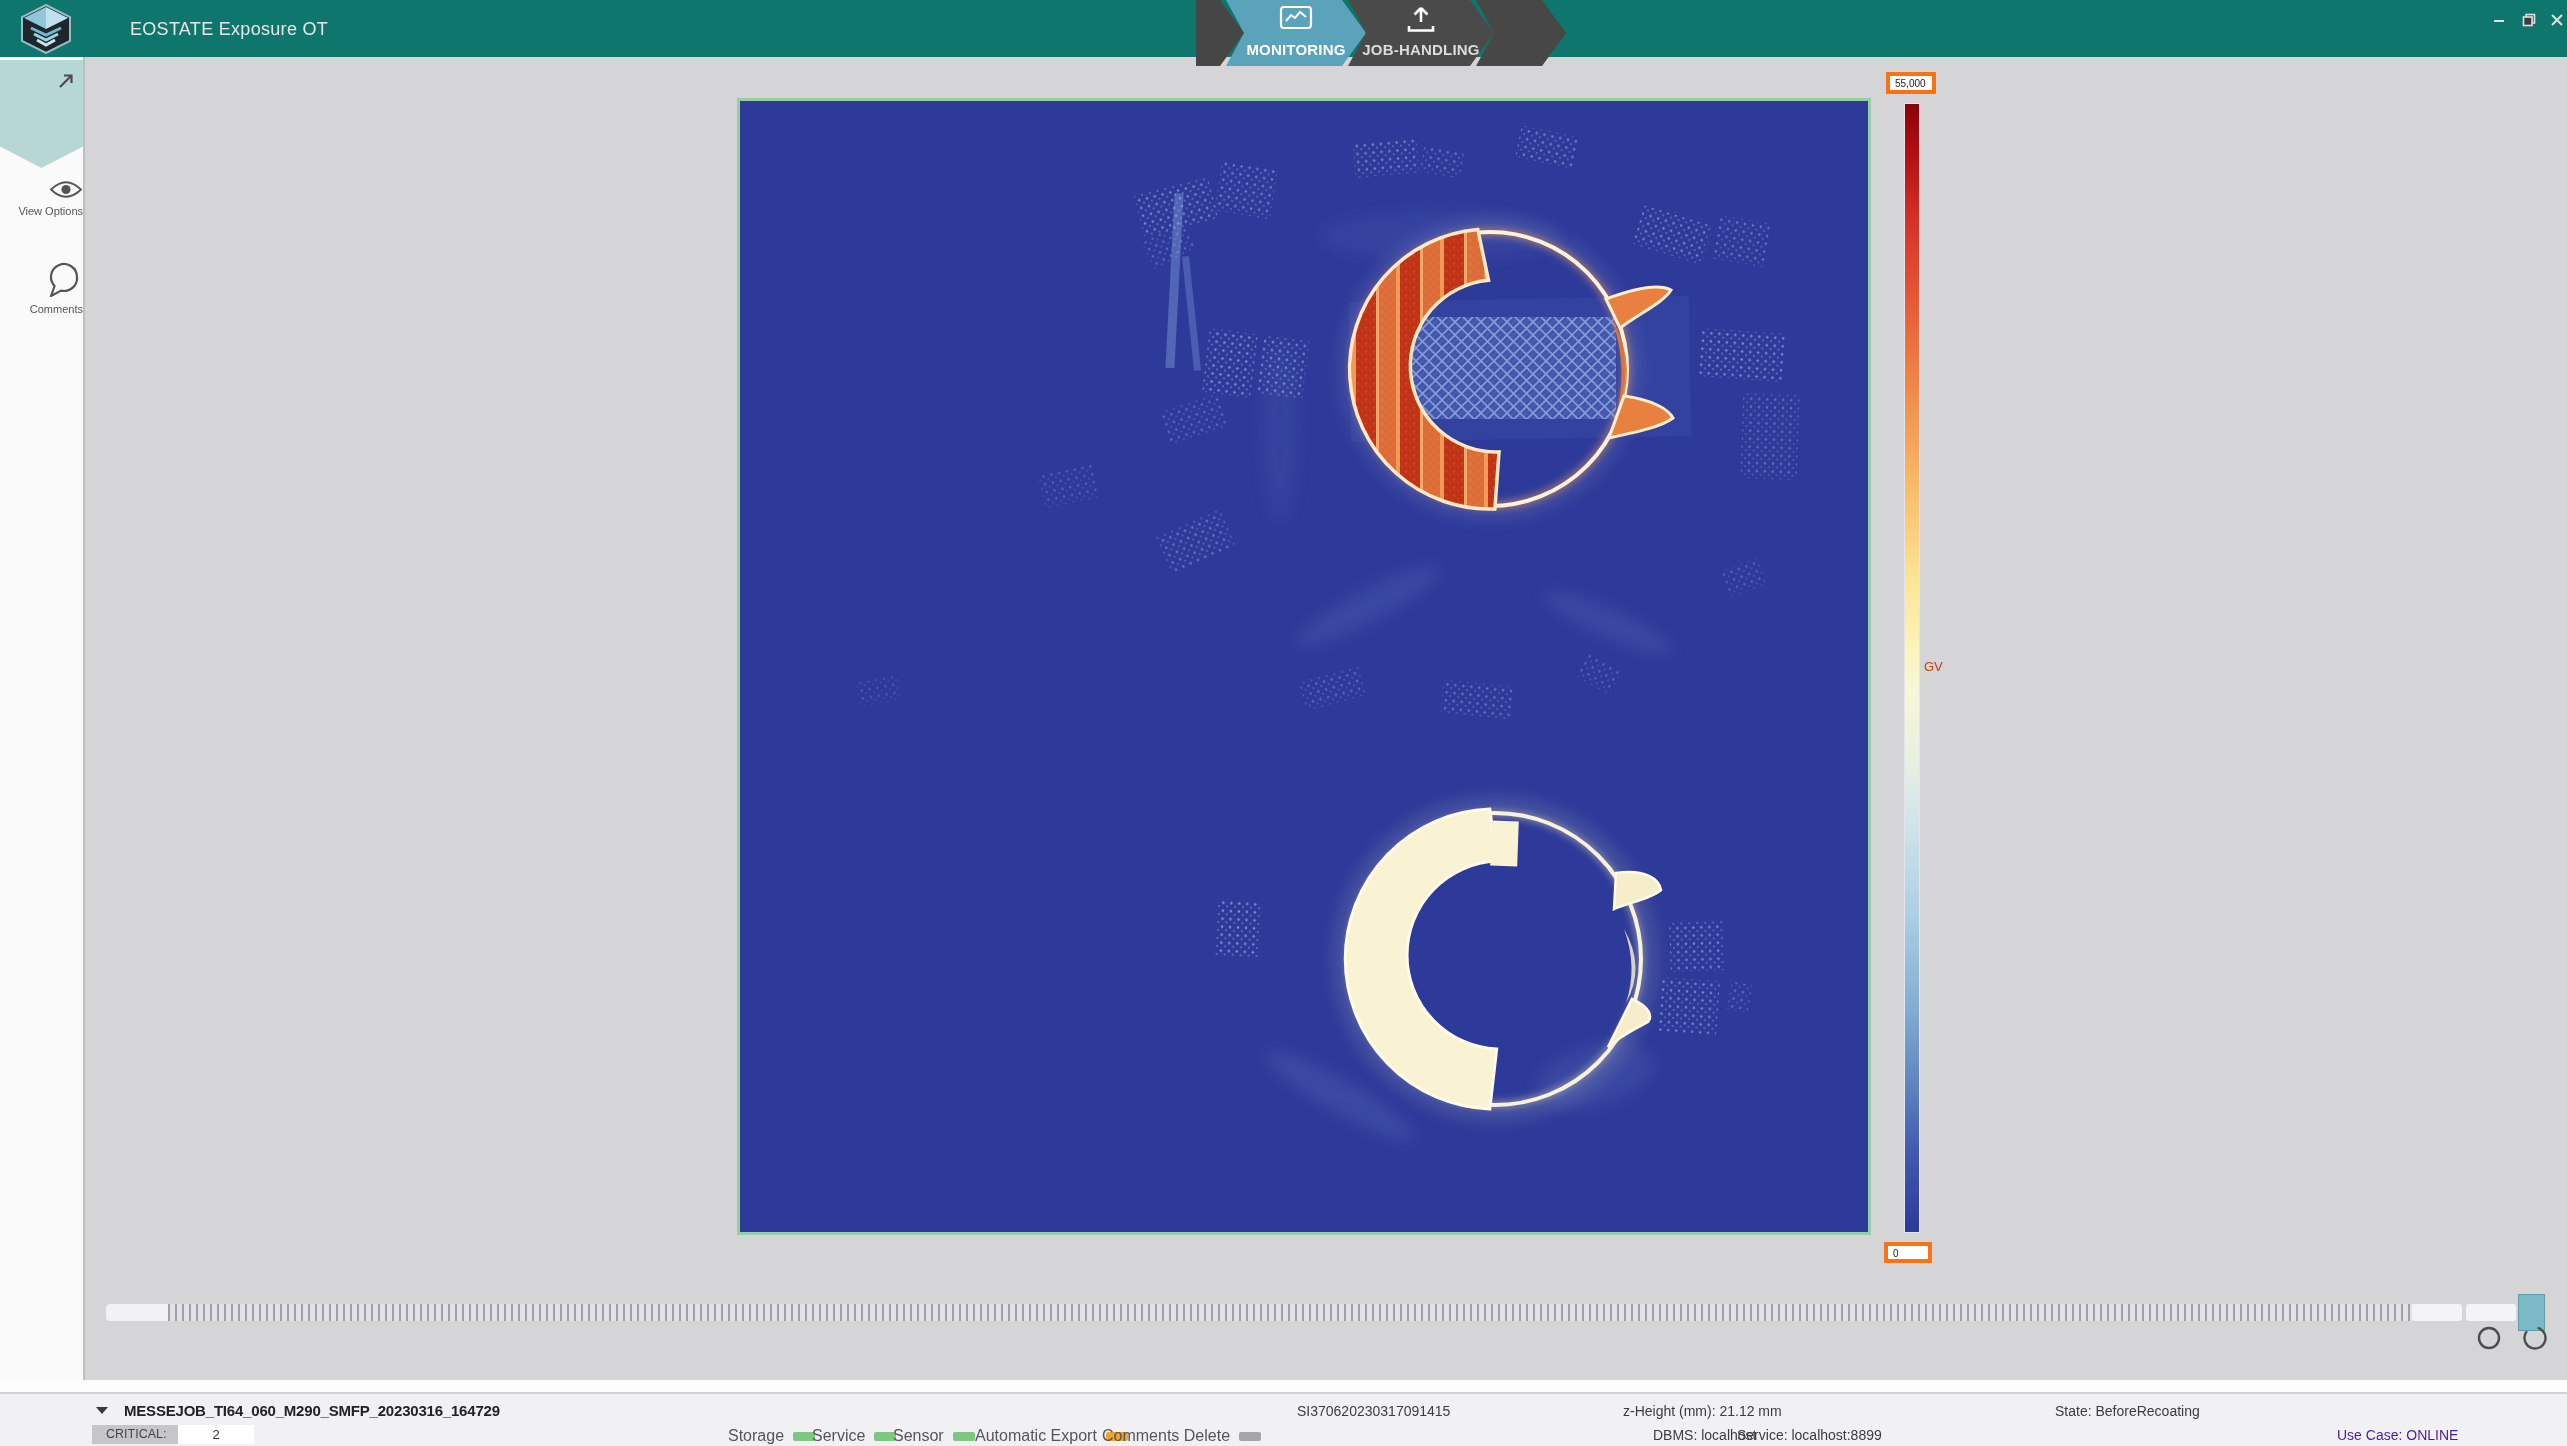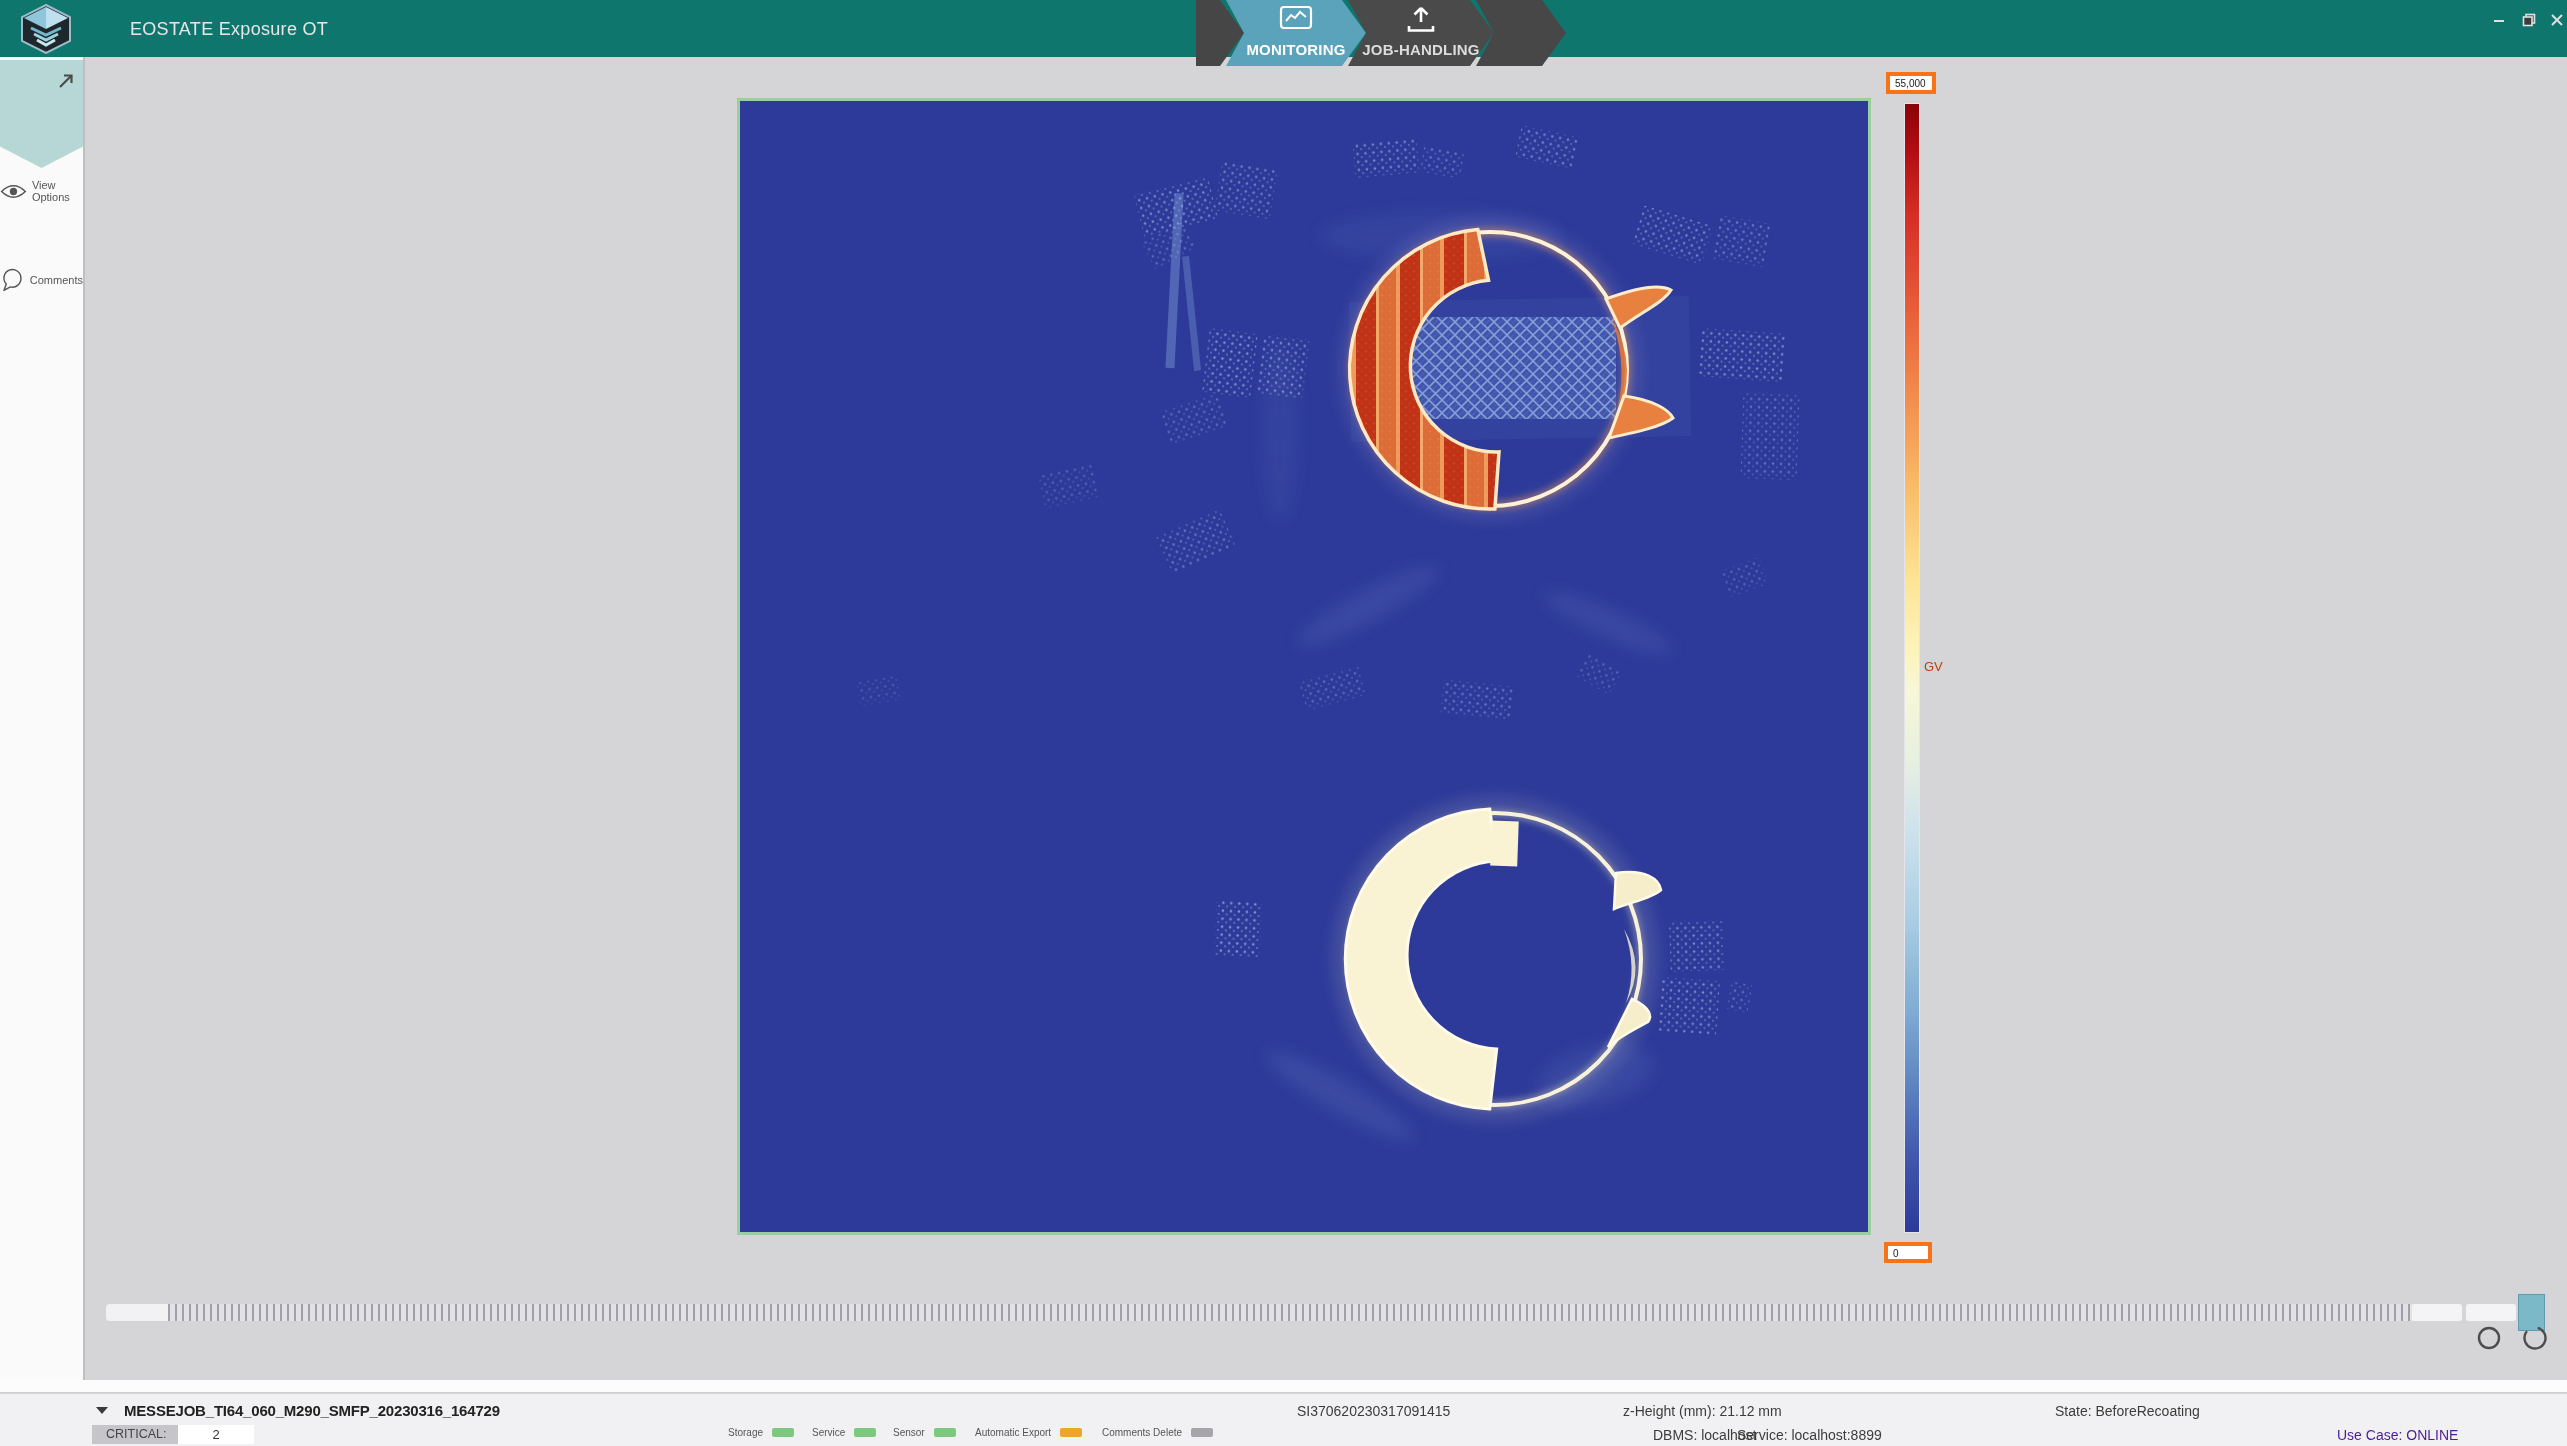--- a/index.html
+++ b/index.html
@@ -21,21 +21,21 @@
   .tab { position:absolute; top:0; height:66px; z-index:3; display:flex; flex-direction:column; align-items:center; justify-content:space-between; padding:5px 0 8px 0; cursor:pointer; }
   .tab-mon { left:1226px; width:140px; background:#5aa3bb; clip-path:polygon(0 0,116px 0,140px 33px,116px 66px,0 66px,18px 33px); }
   .tab-job { left:1348px; width:146px; background:#4a4a4a; clip-path:polygon(0 0,122px 0,146px 33px,122px 66px,0 66px,18px 33px); }
   .tab-label { font-size:15px; font-weight:bold; color:#fff; letter-spacing:.2px; }
   .tab-job .tab-label { color:#dcdcdc; }
 
   
   .sidebar { position:absolute; left:0; top:57px; width:85px; height:1323px; background:#fafafa; border-right:2px solid #bfbfbf; }
   .banner { position:absolute; left:0; top:3px; width:83px; height:108px; background:#b7d6d6; clip-path:polygon(0 0,100% 0,100% 80%,50% 100%,0 80%); cursor:pointer; }
   .banner svg { position:absolute; right:8px; top:12px; }
-  .side-item { position:absolute; left:0; width:83px; display:flex; flex-direction:row; align-items:center; gap:5px; cursor:pointer; }
+  .side-item { position:absolute; left:0; width:83px; display:flex; flex-direction:column; align-items:flex-end; gap:5px; cursor:pointer; }
   .item-vo { top:122px; }
   .item-cm { top:205px; }
   .side-label { font-size:11px; color:#555; }
 
   
   .viewport { position:absolute; left:737px; top:98px; width:1134px; height:1137px; border:3px solid #97cfa2; background:#2d3a99; cursor:crosshair; }
   .viewport svg { display:block; }
 
   
   .colorbar { position:absolute; left:1904px; top:103px; width:16px; height:1130px;
@@ -67,21 +67,21 @@
   .bb { position:absolute; white-space:nowrap; }
   .job-row { top:8px; left:96px; display:flex; align-items:center; gap:16px; cursor:pointer; }
   .caret-down { width:0; height:0; border-left:6px solid transparent; border-right:6px solid transparent; border-top:7px solid #3a3a3a; }
   .job-name { font-size:15px; font-weight:bold; letter-spacing:-.2px; color:#222; }
   .session-id { top:9px; left:1297px; color:#3c3c3c; }
   .z-height  { top:9px; left:1623px; color:#3c3c3c; }
   .state     { top:9px; left:2055px; color:#3c3c3c; }
   .crit { top:31px; left:92px; display:flex; }
   .crit-label { background:#c6c6ca; color:#44444a; font-size:12.5px; padding:2px 10px 2px 14px; min-width:86px; }
   .crit-count { background:#fff; color:#333; font-size:13px; padding:2px 0; width:76px; text-align:center; }
-  .ind { top:33px; display:flex; align-items:center; gap:9px; color:#55555a; font-size:10px; }
+  .ind { top:33px; display:flex; align-items:center; gap:9px; color:#55555a; font-size:16px; }
   .ind-storage { left:728px; } .ind-service { left:812px; } .ind-sensor { left:893px; }
   .ind-export { left:975px; } .ind-delete { left:1102px; }
   .led { width:22px; height:9px; border-radius:2px; display:inline-block; }
   .led-green { background:#7cc87f; } .led-orange { background:#f0a42c; } .led-gray { background:#a6a6aa; }
   .dbms    { top:33px; left:1653px; color:#3c3c3c; }
   .service { top:33px; left:1737px; color:#3c3c3c; }
   .usecase { top:33px; left:2337px; color:#4c1d95; }
 </style>
 </head>
 <body>

